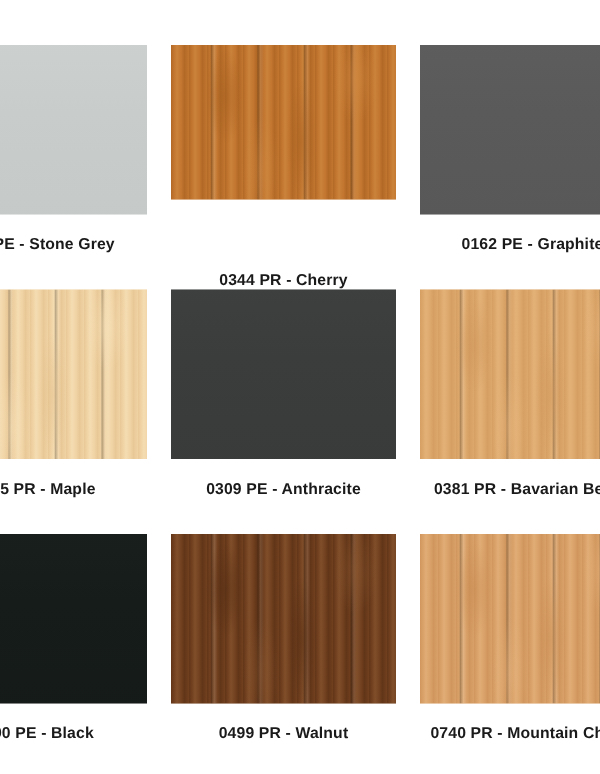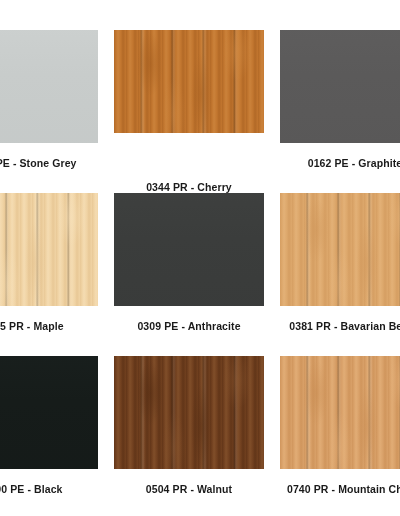--- a/index.html
+++ b/index.html
@@ -118,21 +118,21 @@
           <div class="grain" style="background: linear-gradient(rgba(29, 36, 34, 0.333) 0%, rgba(0, 0, 0, 0) 40%, rgba(18, 23, 22, 0.267) 100%);"></div>
         </div>
         <div class="caption" style="color: rgb(26, 26, 26);">0190 PE - Black</div>
       </div>
       <div class="cell">
         <div class="chip" style="background-color: rgb(113, 64, 31);">
           <div class="grain-v" style="background: repeating-linear-gradient(90deg, rgb(85, 45, 19) 0px, rgb(113, 64, 31) 2px, rgb(141, 90, 50) 4px, rgb(113, 64, 31) 7px, rgb(85, 45, 19) 9px, rgb(113, 64, 31) 12px); opacity: 0.55;"></div>
           <div class="grain" style="background: repeating-linear-gradient(90deg, rgba(0, 0, 0, 0) 0px, rgba(0, 0, 0, 0) 26px, rgba(0, 0, 0, 0.22) 27px, rgba(255, 255, 255, 0.1) 29px, rgba(0, 0, 0, 0) 31px);"></div>
           <div class="grain-knots" style="background: radial-gradient(18px 46px at 24% 33%, rgba(85, 45, 19, 0.533), rgba(0, 0, 0, 0) 70%), radial-gradient(14px 58px at 58% 62%, rgba(85, 45, 19, 0.467), rgba(0, 0, 0, 0) 72%), radial-gradient(20px 40px at 82% 22%, rgba(141, 90, 50, 0.4), rgba(0, 0, 0, 0) 72%), radial-gradient(16px 50px at 40% 82%, rgba(141, 90, 50, 0.333), rgba(0, 0, 0, 0) 74%);"></div>
         </div>
-        <div class="caption" style="color: rgb(26, 26, 26);">0504 PR - Walnut</div>
+        <div class="caption" style="color: rgb(26, 26, 26);">0499 PR - Walnut</div>
       </div>
       <div class="cell">
         <div class="chip" style="background-color: rgb(217, 161, 105);">
           <div class="grain-v" style="background: repeating-linear-gradient(90deg, rgb(200, 140, 82) 0px, rgb(217, 161, 105) 2px, rgb(232, 182, 128) 4px, rgb(217, 161, 105) 7px, rgb(200, 140, 82) 9px, rgb(217, 161, 105) 12px); opacity: 0.55;"></div>
           <div class="grain" style="background: repeating-linear-gradient(90deg, rgba(0, 0, 0, 0) 0px, rgba(0, 0, 0, 0) 26px, rgba(0, 0, 0, 0.22) 27px, rgba(255, 255, 255, 0.1) 29px, rgba(0, 0, 0, 0) 31px);"></div>
           <div class="grain-knots" style="background: radial-gradient(18px 46px at 24% 33%, rgba(200, 140, 82, 0.533), rgba(0, 0, 0, 0) 70%), radial-gradient(14px 58px at 58% 62%, rgba(200, 140, 82, 0.467), rgba(0, 0, 0, 0) 72%), radial-gradient(20px 40px at 82% 22%, rgba(232, 182, 128, 0.4), rgba(0, 0, 0, 0) 72%), radial-gradient(16px 50px at 40% 82%, rgba(232, 182, 128, 0.333), rgba(0, 0, 0, 0) 74%);"></div>
         </div>
         <div class="caption" style="color: rgb(26, 26, 26);">0740 PR - Mountain Cherry</div>
       </div>
     </div>

